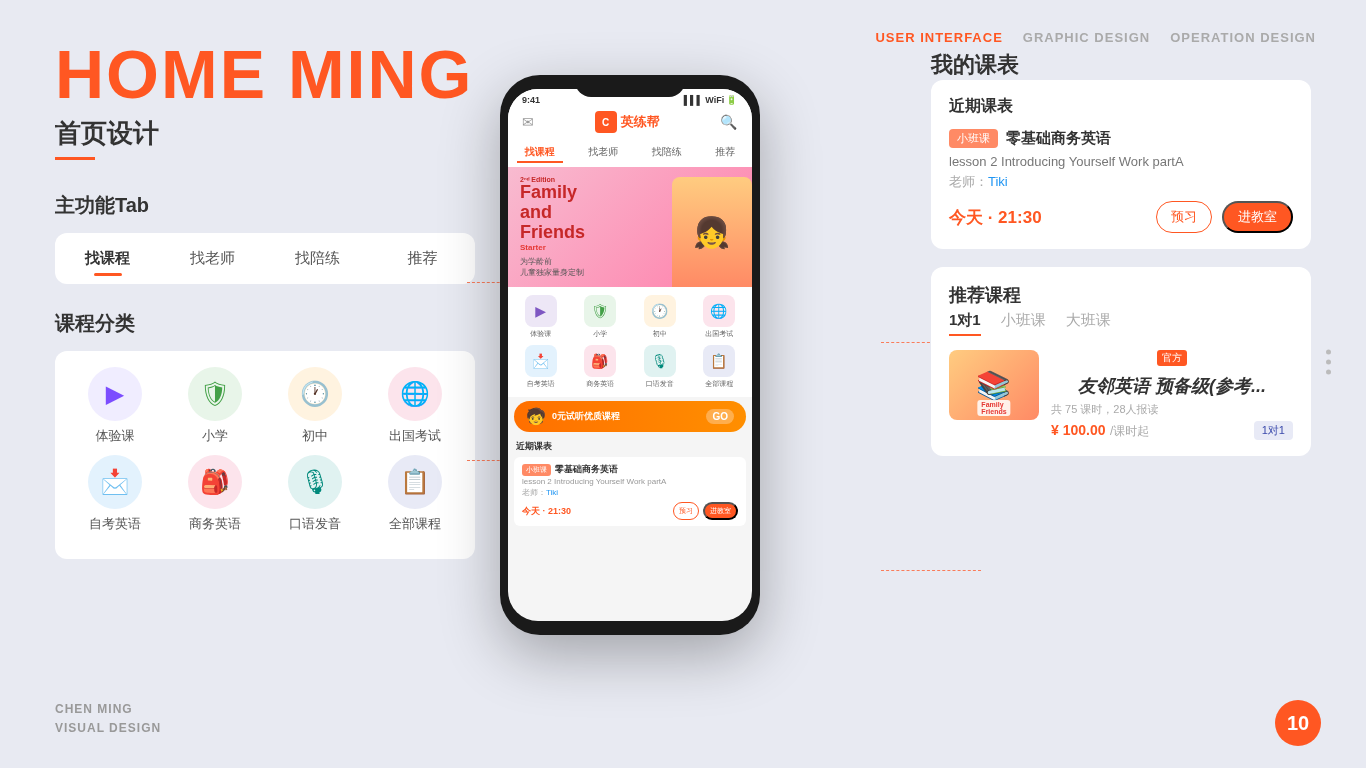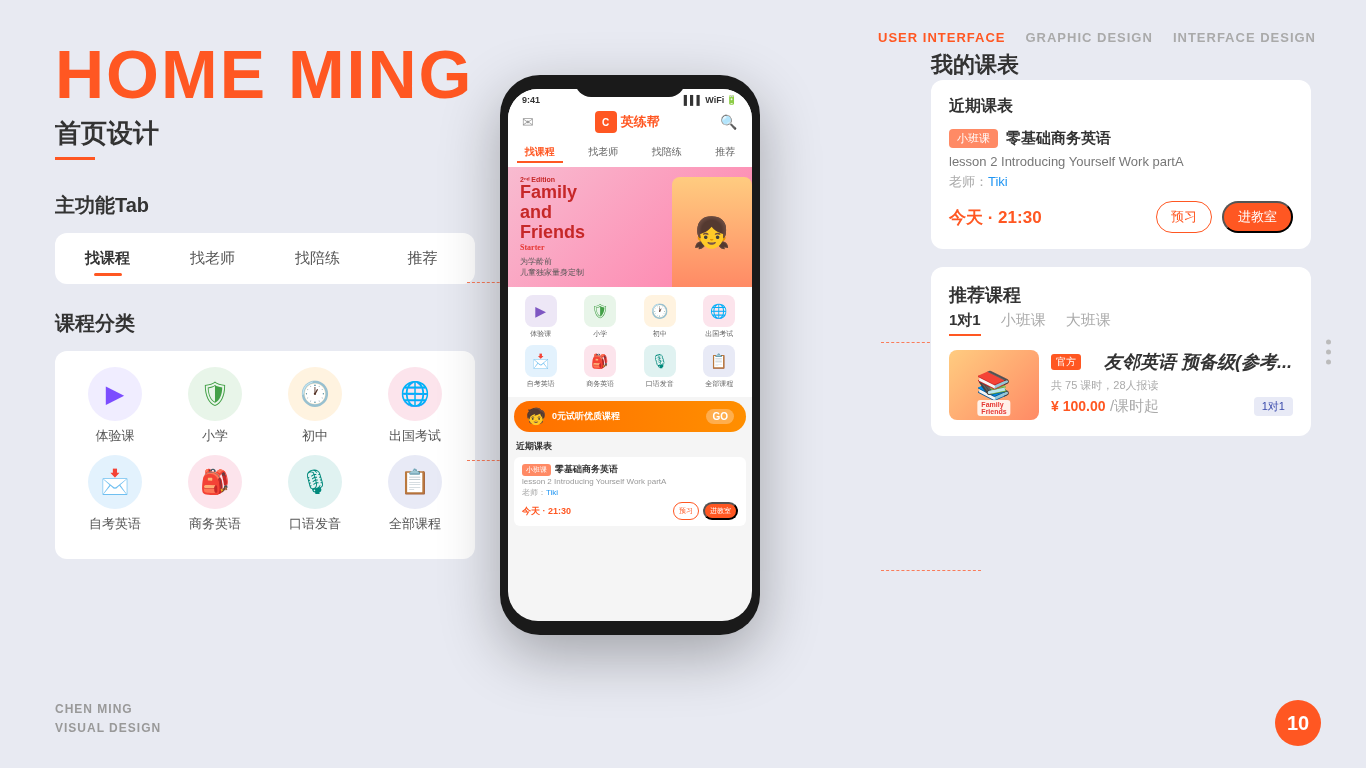--- a/index.html
+++ b/index.html
@@ -535,22 +535,23 @@
       white-space: nowrap;
       font-weight: 700;
       color: #e53935;
     }
     .rec-info {
       flex: 1;
     }
     .rec-official {
       display: flex;
       align-items: center;
-      gap: 23px;
+      gap: 8px;
       margin-bottom: 4px;
+      flex-direction: column;
     }
     .official-badge {
       background: #ff5722;
       color: #fff;
       font-size: 10px;
       padding: 1px 5px;
       border-radius: 3px;
     }
     .rec-course-name {
       font-size: 18px;
@@ -567,21 +568,21 @@
       display: flex;
       align-items: center;
       justify-content: space-between;
     }
     .rec-price {
       font-size: 14px;
       font-weight: 800;
       color: #ff5722;
     }
     .rec-price-sub {
-      font-size: 15px;
+      font-size: 12px;
       color: #aaa;
     }
     .rec-badge-1on1 {
       background: #e8eaf6;
       color: #3949ab;
       font-size: 11px;
       padding: 2px 8px;
       border-radius: 4px;
     }
 
@@ -644,21 +645,21 @@
     .phone-icon-circle.pink2 { background: #fce4ec; color: #e91e63; }
     .phone-icon-circle.teal2 { background: #e0f2f1; color: #00897b; }
     .phone-icon-circle.indigo2 { background: #e8eaf6; color: #3949ab; }
   </style>
 </head>
 <body>
 
 <div class="top-nav">
   <span class="top-nav-item active">USER INTERFACE</span>
   <span class="top-nav-item">GRAPHIC DESIGN</span>
-  <span class="top-nav-item">INTERFACE DESIGN</span>
+  <span class="top-nav-item">OPERATION DESIGN</span>
 </div>
 
 <div class="left-section">
   <div class="page-title-en">HOME MING</div>
   <div class="page-title-cn">首页设计</div>
   <div class="title-underline"></div>
 
   <div class="section-label">主功能Tab</div>
   <div class="tab-box">
     <div class="tab-item active">找课程</div>
@@ -736,21 +737,21 @@
         <span class="phone-nav-item active">找课程</span>
         <span class="phone-nav-item">找老师</span>
         <span class="phone-nav-item">找陪练</span>
         <span class="phone-nav-item">推荐</span>
       </div>
 
       <div class="phone-banner">
         <div class="banner-text">
           <div style="font-size:7px;color:#c62828;font-weight:700;">2ⁿᵈ Edition</div>
           <div class="banner-title">Family<br>and<br>Friends</div>
-          <div style="font-size:8px;color:#e53935;font-weight:700;font-family:Liberation Serif, serif;">Starter</div>
+          <div style="font-size:8px;color:#e53935;font-weight:700;">Starter</div>
           <div class="banner-subtitle">为学龄前<br>儿童独家量身定制</div>
         </div>
         <div class="banner-image">👧</div>
       </div>
 
       <div class="phone-icons-grid">
         <div class="phone-icon-item">
           <div class="phone-icon-circle purple2">▶</div>
           <span class="phone-icon-label">体验课</span>
         </div>

